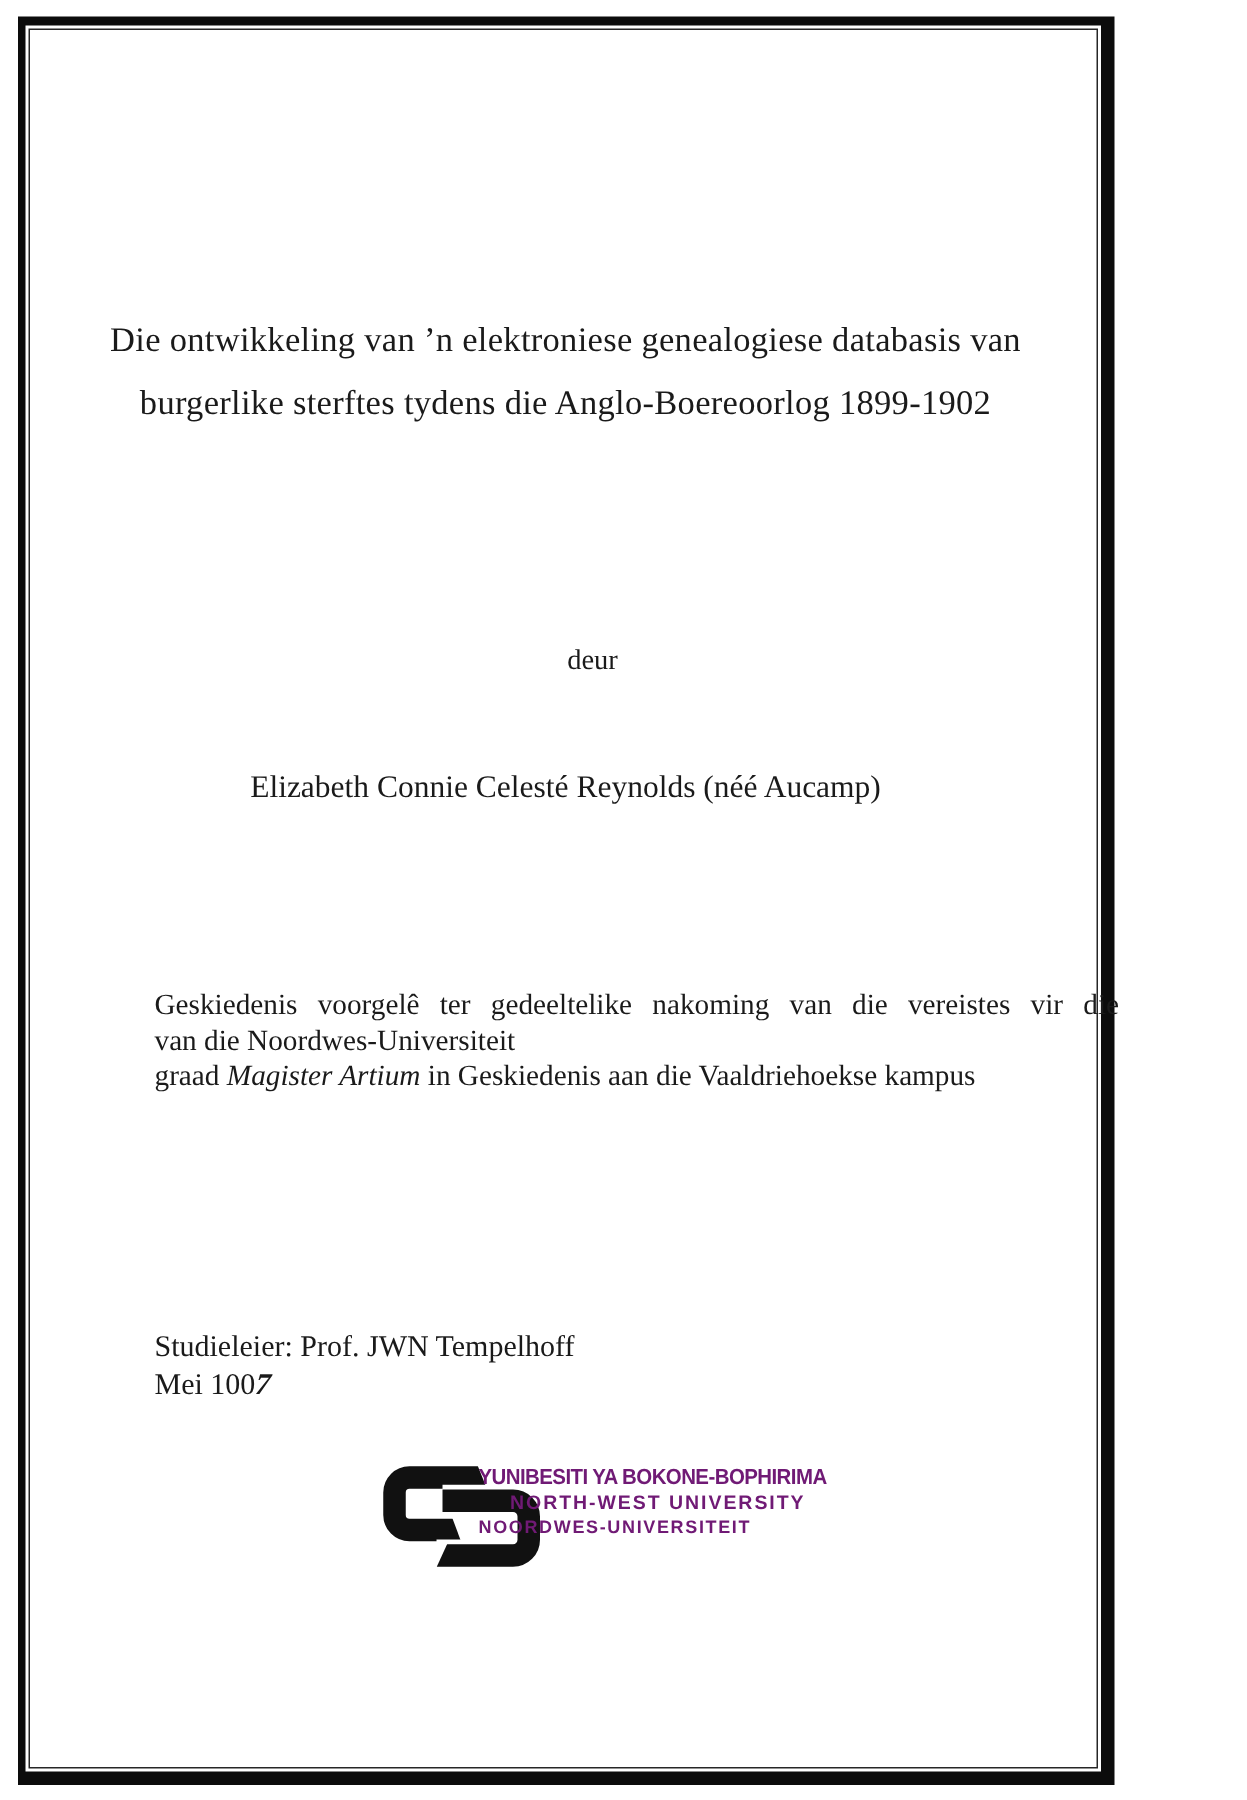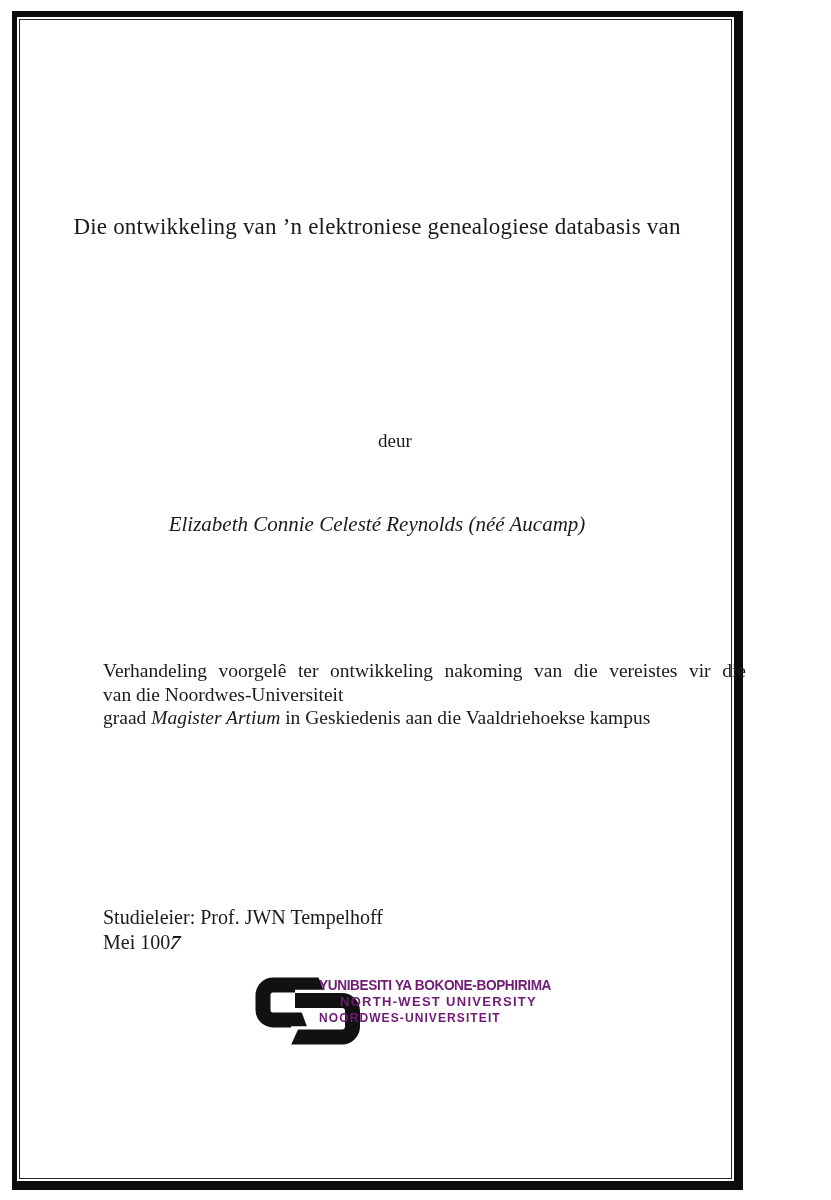--- a/index.html
+++ b/index.html
@@ -43,36 +43,35 @@
     left: 0; right: 0; top: 430px;
     text-align: center;
     font-size: 19px;
     margin-left: 36px;
   }
   .author {
     position: absolute;
     left: 0; right: 0; top: 512px;
     text-align: center;
     font-size: 21px;
-    font-style: italic;
   }
   .submission {
     position: absolute;
     left: 103px; top: 659px;
     width: 643px;
     font-size: 19.5px;
     line-height: 23.6px;
   }
   .submission .just {
     text-align: justify;
     text-align-last: justify;
   }
   .supervisor-block {
     position: absolute;
-    left: 103px; top: 905px;
+    left: 103px; top: 886px;
     font-size: 20px;
     line-height: 25px;
   }
   .date-digit {
     display: inline-block;
     font-weight: 700;
     transform: skewX(-16deg);
   }
   
   .logo-mark {
@@ -110,28 +109,29 @@
 <body>
 
 <div class="page">
 
   <div class="frame-outer">
     <div class="frame-inner"></div>
   </div>
 
   <div class="thesis-title">
     <div>Die ontwikkeling van ’n elektroniese genealogiese databasis van</div>
+    <div>burgerlike sterftes tydens die Anglo-Boereoorlog 1899-1902</div>
   </div>
 
   <div class="byline">deur</div>
 
   <div class="author">Elizabeth Connie Celesté Reynolds (néé Aucamp)</div>
 
   <div class="submission">
-    <div class="just">Verhandeling voorgelê ter ontwikkeling nakoming van die vereistes vir die</div>
+    <div class="just">Geskiedenis voorgelê ter gedeeltelike nakoming van die vereistes vir die</div>
     <div>van die Noordwes-Universiteit</div>
     <div><span>graad </span><i class="mag">Magister Artium</i><span> in Geskiedenis aan die Vaaldriehoekse kampus</span></div>
   </div>
 
   <div class="supervisor-block">
     <div>Studieleier: Prof. JWN Tempelhoff</div>
     <div><span>Mei 100</span><span class="date-digit">7</span></div>
   </div>
 
   <svg class="logo-mark" viewBox="0 0 106 72" aria-hidden="true">

